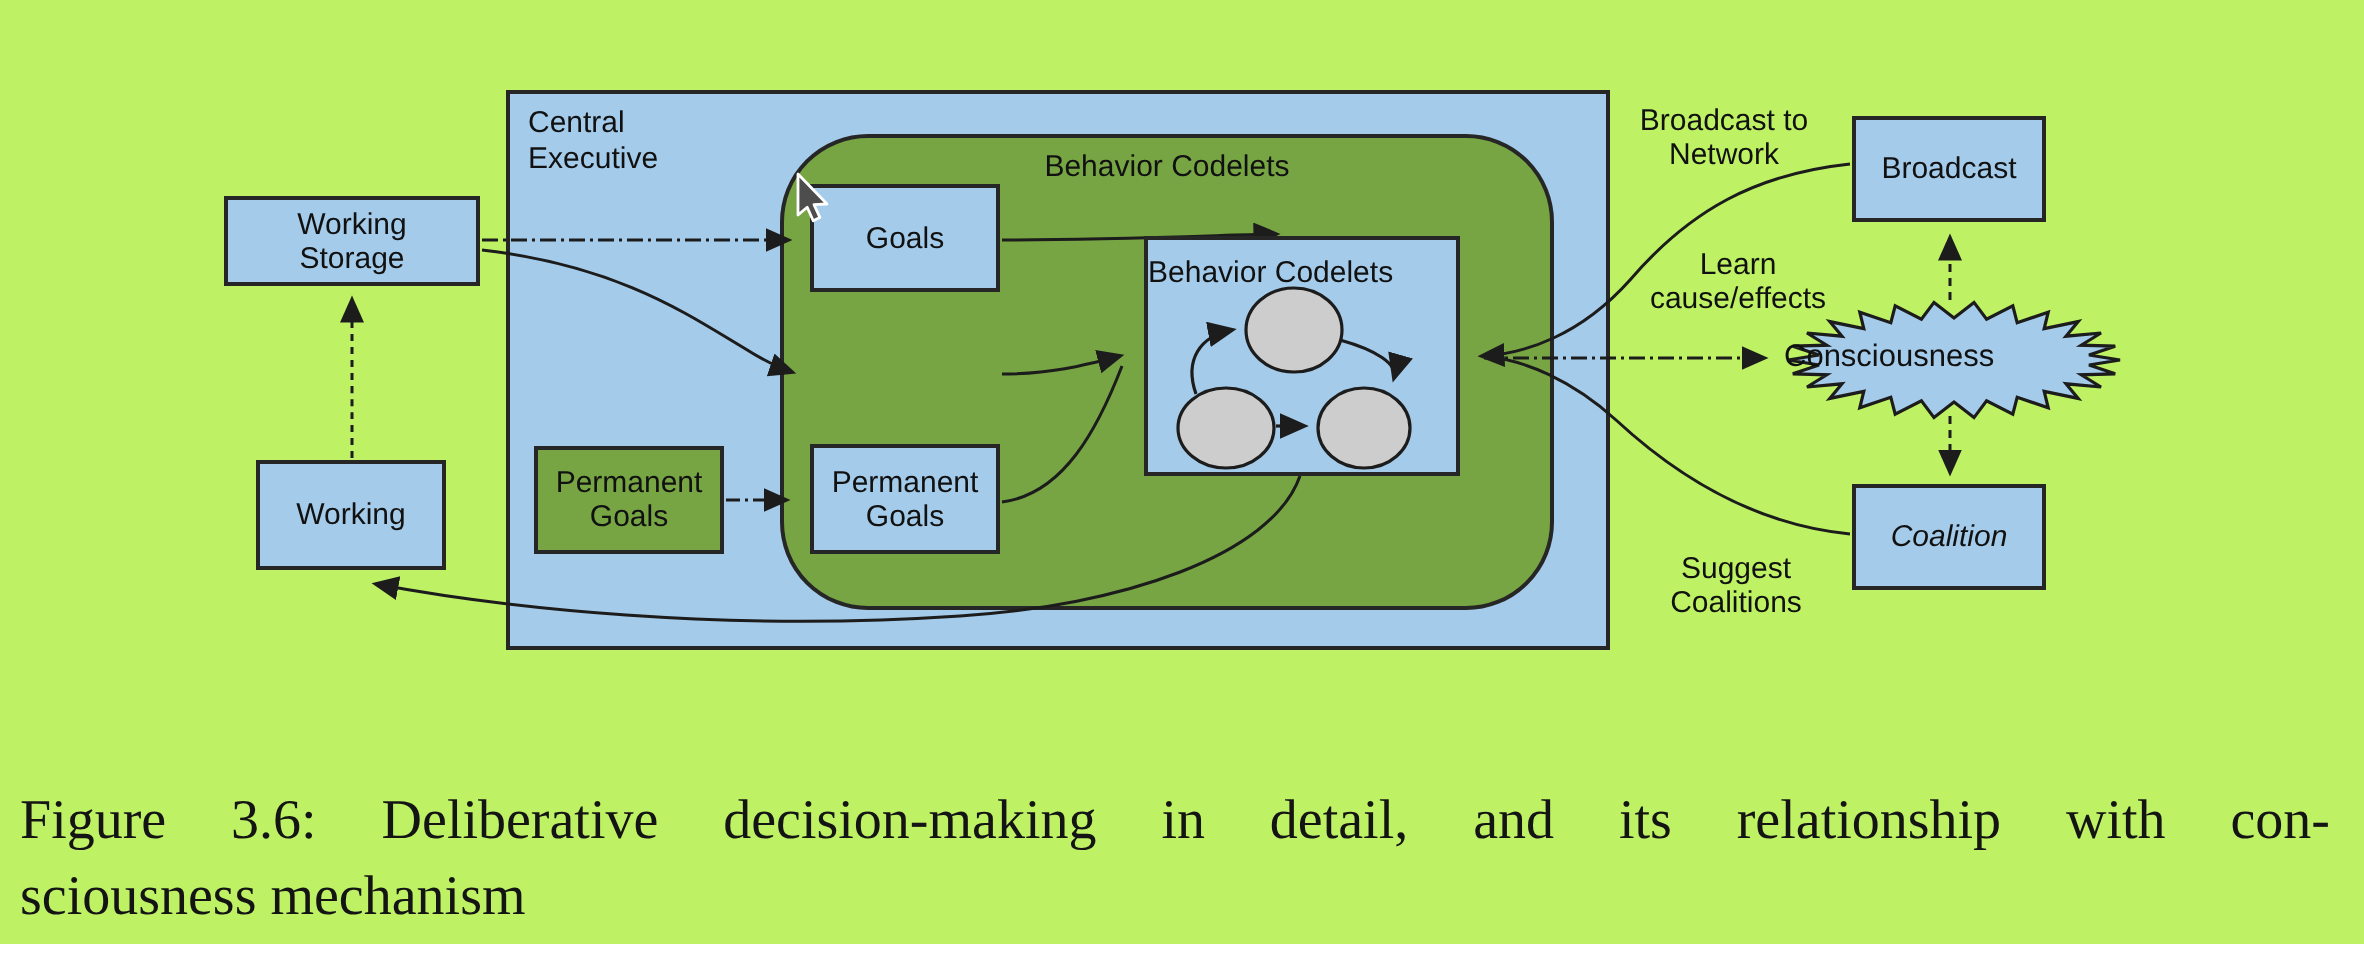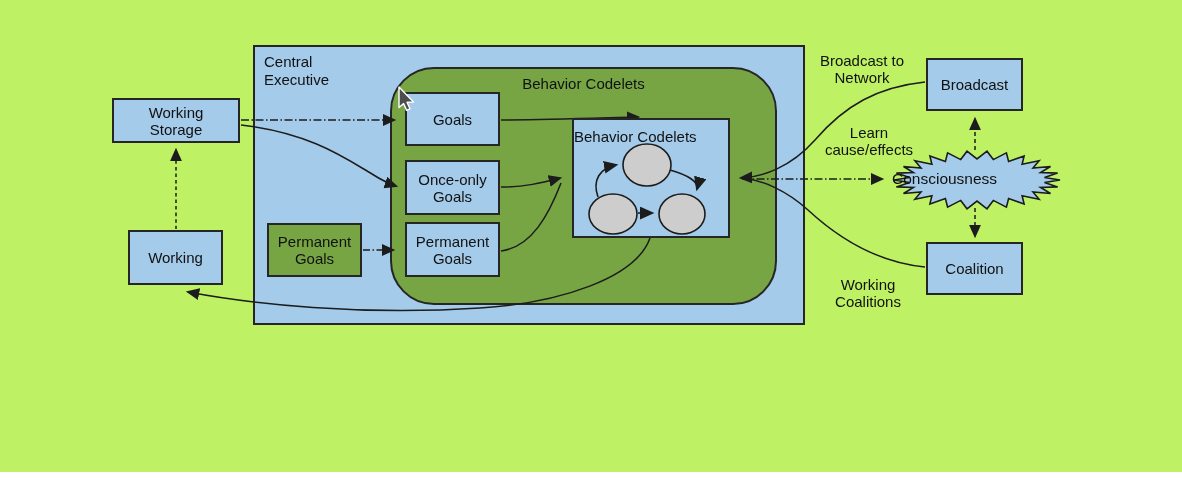--- a/index.html
+++ b/index.html
@@ -85,23 +85,20 @@
   </div>
 
   <div class="abs node" style="left:128px;top:230px;width:95px;height:55px;">
     <span>Working</span>
   </div>
 
   <div class="abs node" style="left:405px;top:92px;width:95px;height:54px;">
     <span>Goals</span>
   </div>
 
-  <div class="abs node" style="left:405px;top:160px;width:95px;height:55px;">
-    <span style="display:block;width:86px;">Once-only Goals</span>
-  </div>
 
   <div class="abs node" style="left:405px;top:222px;width:95px;height:55px;">
     <span style="display:block;width:86px;">Permanent Goals</span>
   </div>
 
   <div class="abs node green" style="left:267px;top:223px;width:95px;height:54px;">
     <span style="display:block;width:86px;">Permanent Goals</span>
   </div>
 
   <div class="abs node codelets" style="left:572px;top:118px;width:158px;height:120px;">
@@ -117,33 +114,37 @@
         </g>
       </g>
     </svg>
     <span style="position:relative;z-index:2;">Behavior Codelets</span>
   </div>
 
   <div class="abs node" style="left:926px;top:58px;width:97px;height:53px;justify-content:center;">
     <span>Broadcast</span>
   </div>
 
-  <div class="abs node" style="left:926px;top:242px;width:97px;height:53px;">
+  <div class="abs node" style="left:926px;top:242px;width:97px;height:53px;font-style:italic;">
     <span>Coalition</span>
   </div>
 
   <div class="abs consciousness" style="left:892px;top:149px;width:170px;height:62px;">
     <svg width="170" height="62" viewBox="0 0 170 62">
       <polygon points="168.0,31.0 152.5,33.5 165.6,37.9 148.6,38.4 158.5,44.5 141.0,42.9 147.1,50.2 130.1,46.7 132.1,54.9 116.6,49.6 114.4,58.1 101.3,51.4 95.0,59.8 85.0,52.0 75.0,59.8 68.7,51.4 55.6,58.1 53.4,49.6 37.9,54.9 39.9,46.7 22.9,50.2 29.0,42.9 11.5,44.5 21.4,38.4 4.4,37.9 17.5,33.5 2.0,31.0 17.5,28.5 4.4,24.1 21.4,23.6 11.5,17.5 29.0,19.1 22.9,11.8 39.9,15.3 37.9,7.1 53.4,12.4 55.6,3.9 68.7,10.6 75.0,2.2 85.0,10.0 95.0,2.2 101.3,10.6 114.4,3.9 116.6,12.4 132.1,7.1 130.1,15.3 147.1,11.8 141.0,19.1 158.5,17.5 148.6,23.6 165.6,24.1 152.5,28.5" fill="#a4cbea" stroke="#1c1c1c" stroke-width="1.6"></polygon>
     </svg>
     <div class="txt">Consciousness</div>
   </div>
 
   <div class="edge-label" style="left:802px;top:52px;width:120px;">Broadcast to Network</div>
   <div class="edge-label" style="left:813px;top:124px;width:112px;">Learn cause/effects</div>
-  <div class="edge-label" style="left:822px;top:276px;width:92px;">Working Coalitions</div>
+  <div class="edge-label" style="left:822px;top:276px;width:92px;">Suggest Coalitions</div>
 
   <svg class="overlay" width="1182" height="380" style="pointer-events:none;">
     <polygon points="399,87 399,107.5 403.6,103.6 406.6,110.4 410,108.8 407,102.3 413.5,102" fill="#4d4d4d" stroke="#ffffff" stroke-width="1.4" stroke-linejoin="round"></polygon>
   </svg>
 
+  <div class="caption">
+    <div class="l1">Figure 3.6: Deliberative decision-making in detail, and its relationship with con-</div>
+    <div class="l2">sciousness mechanism</div>
+  </div>
 
 </div>
 
 </body></html>

